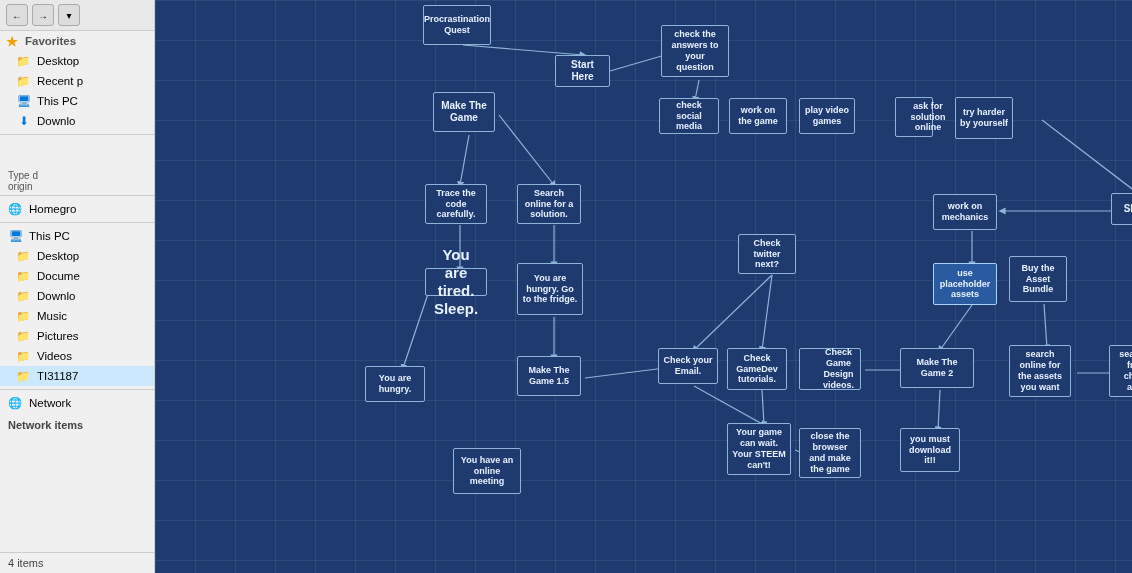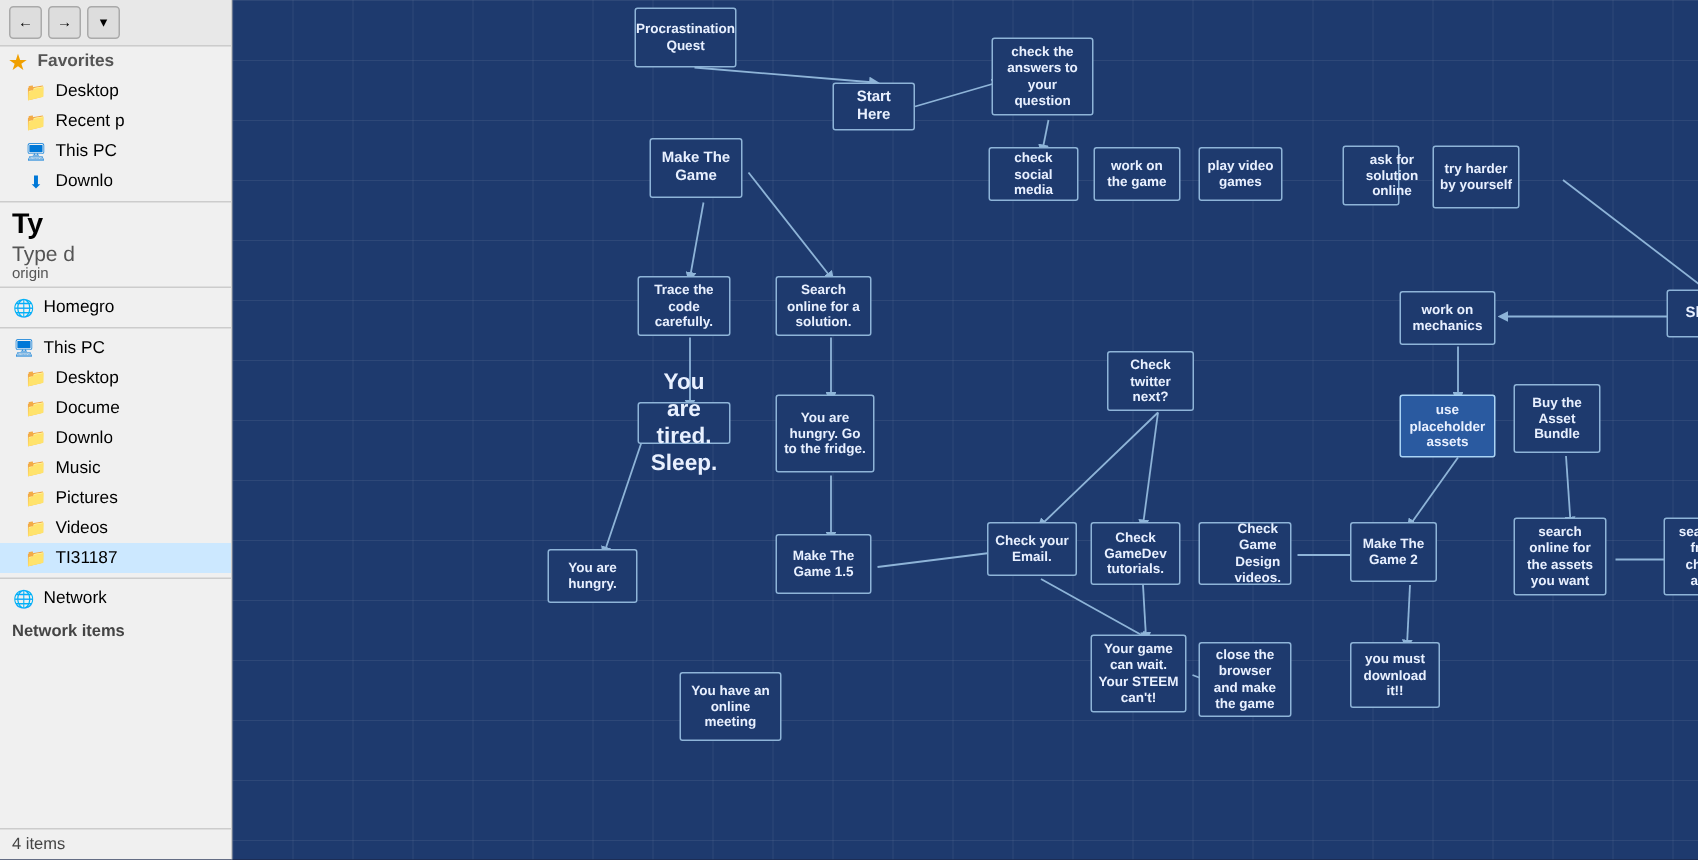--- a/index.html
+++ b/index.html
@@ -154,22 +154,21 @@
       <span class="sidebar-icon" style="color:#0078d7;">🖥</span>
       <span class="sidebar-label">This PC</span>
     </div>
     <div class="sidebar-item sidebar-tree-indent">
       <span class="sidebar-icon" style="color:#0078d7;">⬇</span>
       <span class="sidebar-label">Downlo</span>
     </div>
 
     <div class="sidebar-divider"></div>
 
-    <div style="padding:2px 8px; font-size:19px; font-weight:bold; color:#000; line-height:1;">Ty</div>
-    <div style="padding:0 8px; font-size:14px; color:#555;">Type d</div>
+    <div style="padding:0 8px; font-size:10px; color:#555;margin-top:32px;">Type d</div>
     <div style="padding:0 8px; font-size:10px; color:#555;">origin</div>
 
     <div class="sidebar-divider"></div>
 
     <div class="sidebar-item">
       <span class="sidebar-icon" style="color:#0078d7;">🌐</span>
       <span class="sidebar-label">Homegro</span>
     </div>
 
     <div class="sidebar-divider"></div>
@@ -347,21 +346,21 @@
   </div>
   <div class="fc-node" style="left:503px;top:348px;width:60px;height:36px;font-size:9px;">
     Check your Email.
   </div>
   <div class="fc-node" style="left:572px;top:348px;width:60px;height:42px;font-size:9px;">
     Check GameDev tutorials.
   </div>
   <div class="fc-node" style="left:644px;top:348px;width:62px;height:42px;font-size:9px;padding-left:21px;">
     Check Game Design videos.
   </div>
-  <div class="fc-node" style="left:745px;top:348px;width:58px;height:40px;font-size:9px;">
+  <div class="fc-node" style="left:745px;top:348px;width:74px;height:40px;font-size:9px;">
     Make The Game 2
   </div>
   <div class="fc-node" style="left:854px;top:345px;width:62px;height:52px;font-size:9px;">
     search online for the assets you want
   </div>
   <div class="fc-node" style="left:954px;top:345px;width:64px;height:52px;font-size:9px;">
     search for free or cheaper assets
   </div>
   <div class="fc-node" style="left:644px;top:428px;width:62px;height:50px;font-size:9px;">
     close the browser and make the game

